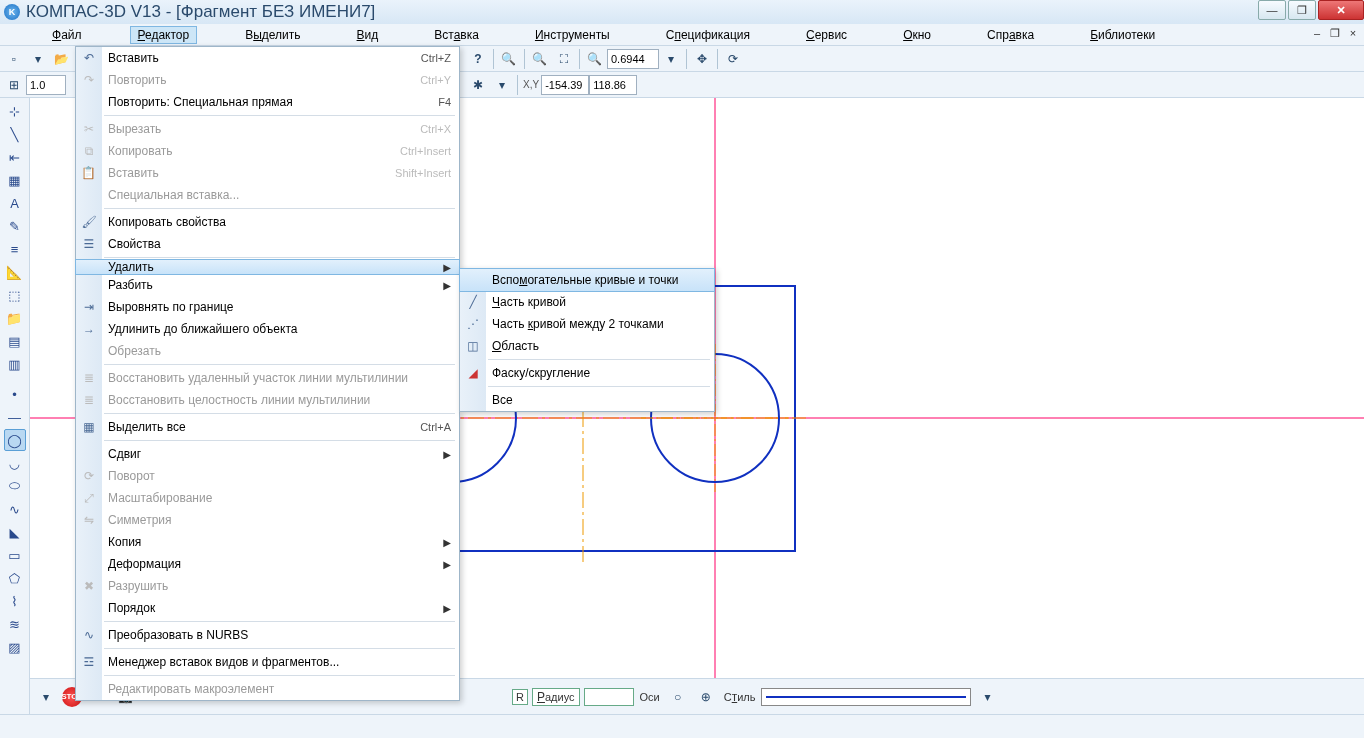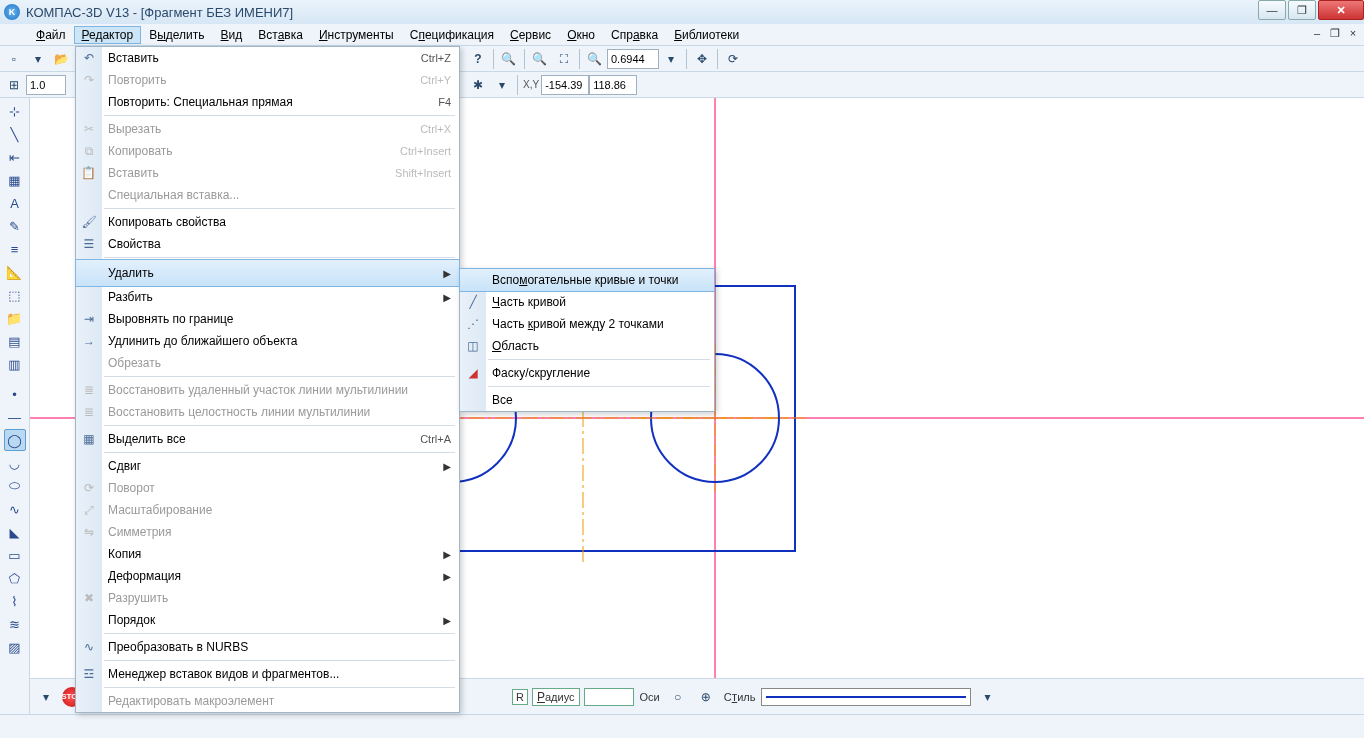--- a/index.html
+++ b/index.html
@@ -1,29 +1,29 @@
 <!DOCTYPE html>
 <html><head>
 <meta charset="utf-8">
 <style>
 * { box-sizing: border-box; margin: 0; padding: 0; font-family: "Segoe UI", Tahoma, sans-serif; font-size: 12px; }
 body { background: #fff; width: 1364px; height: 738px; overflow: hidden; position: relative; user-select: none; }
 
 
 .titlebar { height: 24px; background: linear-gradient(#eaf3fb,#d7e7f5); display: flex; align-items: center; padding-left: 4px; }
 .titlebar .logo { width: 16px; height: 16px; border-radius: 50%; background: radial-gradient(#6fb8ef,#1a6fc4); margin-right: 6px; display:flex;align-items:center;justify-content:center;color:#fff;font-size:9px;font-weight:bold;}
-.titlebar .title { color: #2a4a6c; font-size: 13px; }
+.titlebar .title { color: #2a4a6c; font-size: 17px; }
 .winbtns { position: absolute; top: 0; right: 0; display: flex; height: 22px; }
 .winbtn { width: 28px; height: 20px; margin-left: 2px; border: 1px solid #8aa; background: linear-gradient(#f7fbff,#d7e7f0); display:flex;align-items:center;justify-content:center; color: #333; font-size: 11px; border-radius: 2px;}
 .winbtn.close { width: 46px; background: linear-gradient(#e77,#c33); color: #fff; font-weight: bold; border-color:#a22;}
 .mdibtns { position:absolute; top:26px; right:4px; display:flex; gap:4px; }
 .mdibtn { width:14px; height:14px; display:flex; align-items:center; justify-content:center; color:#333; font-size:11px; }
 
 
-.menubar { height: 22px; background: #eef4fa; display: flex; align-items: center; padding-left: 28px; border-bottom:1px solid #c9d8e6;}
+.menubar { height: 22px; background: #eef4fa; display: flex; align-items: center; padding-left: 44px; border-bottom:1px solid #c9d8e6;gap:40px;}
 .menubar .mitem { padding: 2px 8px; color: #000; }
 .menubar .mitem.open { background: #cde6f7; border:1px solid #7fb7e2; padding:1px 7px;}
 .menubar .mitem u { text-decoration: underline; }
 
 
 .toolbar { height: 26px; background: #eef4fa; display: flex; align-items: center; padding-left: 2px; border-bottom:1px solid #c9d8e6; position: relative; }
 .tbtn { width: 22px; height: 22px; margin: 0 1px; display:flex; align-items:center; justify-content:center; color:#2a4a6c; border:1px solid transparent; border-radius:2px;}
 .tsep { width:1px; height:20px; background:#b0c4d4; margin:0 3px; }
 .tinput { height: 20px; border:1px solid #a0b0c0; background:#fff; padding:0 3px; font-size:11px; }
 
@@ -34,21 +34,21 @@
 .vbtn.sel { background:#b9d8f2; border-color:#5a9fd6; }
 
 
 .canvas { position:absolute; left:30px; top:98px; right:0; bottom:60px; background:#fff; overflow:hidden;}
 
 
 .dropmenu { position:absolute; left:75px; top:46px; width:385px; background:#fff; border:1px solid #9fb6c9; box-shadow:2px 2px 6px rgba(0,0,0,.2); z-index:100;}
 .dropmenu .iconcol { position:absolute; left:0; top:0; bottom:0; width:26px; background:linear-gradient(to right,#e9f1f9,#dde9f5); }
 .drow { position:relative; height:22px; display:flex; align-items:center; padding-left:32px; padding-right:8px;}
 .drow.disabled { color:#9a9a9a; }
-.drow.highlight { background:linear-gradient(#e2f0fc,#c8e3f9); border:1px solid #7fb7e2; margin:-1px; height:28px;}
+.drow.highlight { background:linear-gradient(#e2f0fc,#c8e3f9); border:1px solid #7fb7e2; margin:-1px; height:16px;}
 .drow .icn { position:absolute; left:4px; width:18px; text-align:center; color:#4b6a95; font-size:12px;}
 .drow .arr { margin-left:auto; color:#333; font-size:10px;}
 .drow .sc { margin-left:auto; color:#555; font-size:11px; }
 .drow.disabled .sc,.drow.disabled .arr,.drow.disabled .icn { color:#bbb; }
 .dsep { height:1px; background:#d4dde6; margin:2px 4px 2px 28px;}
 
 
 .submenu { position:absolute; left:459px; top:268px; width:256px; background:#fff; border:1px solid #9fb6c9; box-shadow:2px 2px 6px rgba(0,0,0,.2); z-index:101;}
 .submenu .iconcol { position:absolute; left:0; top:0; bottom:0; width:26px; background:linear-gradient(to right,#e9f1f9,#dde9f5);}
 .srow { position:relative; height:22px; display:flex; align-items:center; padding-left:32px; padding-right:8px;}

